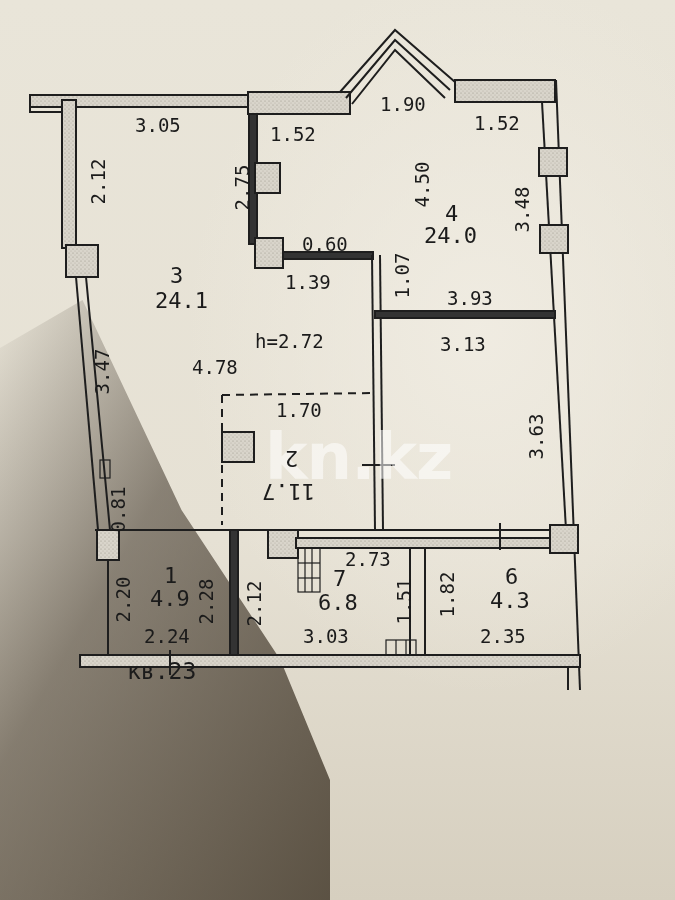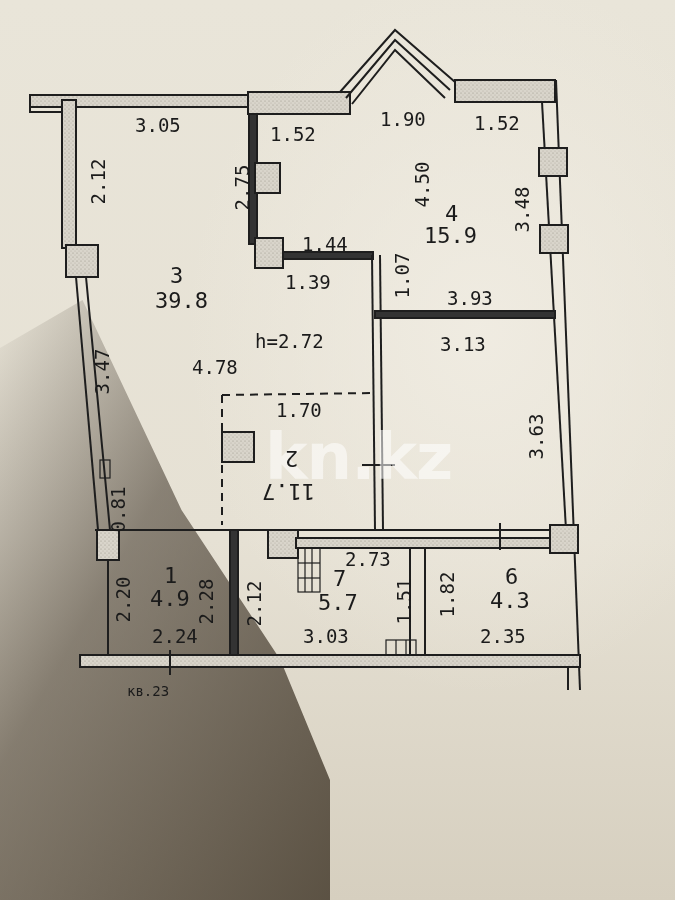--- a/index.html
+++ b/index.html
@@ -106,54 +106,54 @@
 
     <line x1="170" y1="650" x2="170" y2="675"></line>
     <line x1="500" y1="523" x2="500" y2="550"></line>
     <line x1="362" y1="465" x2="395" y2="465"></line>
   </g>
 </svg>
 
 <div id="watermark">kn.kz</div>
 
 <div class="lbl big" style="left:170px;top:265px">3</div>
-<div class="lbl big" style="left:155px;top:290px">39.8</div>
+<div class="lbl big" style="left:155px;top:290px">24.1</div>
 <div class="lbl big" style="left:445px;top:203px">4</div>
-<div class="lbl big" style="left:424px;top:225px">15.9</div>
+<div class="lbl big" style="left:424px;top:225px">24.0</div>
 <div class="lbl big ud" style="left:285px;top:447px">2</div>
 <div class="lbl big ud" style="left:262px;top:480px">11.7</div>
 <div class="lbl big" style="left:164px;top:565px">1</div>
 <div class="lbl big" style="left:150px;top:588px">4.9</div>
 <div class="lbl big" style="left:333px;top:568px">7</div>
-<div class="lbl big" style="left:318px;top:592px">5.7</div>
+<div class="lbl big" style="left:318px;top:592px">6.8</div>
 <div class="lbl big" style="left:505px;top:566px">6</div>
 <div class="lbl big" style="left:490px;top:590px">4.3</div>
 
 <div class="lbl" style="left:135px;top:116px">3.05</div>
 <div class="lbl rv" style="left:76px;top:172px">2.12</div>
 <div class="lbl rv" style="left:220px;top:178px">2.75</div>
 <div class="lbl" style="left:270px;top:125px">1.52</div>
-<div class="lbl" style="left:380px;top:110px">1.90</div>
+<div class="lbl" style="left:380px;top:95px">1.90</div>
 <div class="lbl" style="left:474px;top:114px">1.52</div>
 <div class="lbl rv" style="left:400px;top:175px">4.50</div>
 <div class="lbl rv" style="left:500px;top:200px">3.48</div>
-<div class="lbl" style="left:302px;top:235px">1.44</div>
+<div class="lbl" style="left:302px;top:235px">0.60</div>
 <div class="lbl" style="left:285px;top:273px">1.39</div>
 <div class="lbl rv" style="left:380px;top:266px">1.07</div>
 <div class="lbl" style="left:447px;top:289px">3.93</div>
 <div class="lbl" style="left:255px;top:332px">h=2.72</div>
 <div class="lbl rv" style="left:80px;top:362px">3.47</div>
 <div class="lbl" style="left:192px;top:358px">4.78</div>
 <div class="lbl" style="left:440px;top:335px">3.13</div>
 <div class="lbl rv" style="left:514px;top:427px">3.63</div>
 <div class="lbl" style="left:276px;top:401px">1.70</div>
 <div class="lbl rv" style="left:96px;top:500px">0.81</div>
 <div class="lbl rv" style="left:101px;top:590px">2.20</div>
 <div class="lbl rv" style="left:184px;top:592px">2.28</div>
-<div class="lbl" style="left:152px;top:627px">2.24</div>
+<div class="lbl" style="left:144px;top:627px">2.24</div>
 <div class="lbl rv" style="left:232px;top:594px">2.12</div>
 <div class="lbl" style="left:345px;top:550px">2.73</div>
 <div class="lbl rv" style="left:382px;top:592px">1.51</div>
 <div class="lbl" style="left:303px;top:627px">3.03</div>
 <div class="lbl rv" style="left:425px;top:585px">1.82</div>
 <div class="lbl" style="left:480px;top:627px">2.35</div>
 
-<div class="lbl" style="left:127px;top:684px;font-size:14px">кв.23</div>
+<div class="lbl" style="left:127px;top:660px;font-size:23px">кв.23</div>
 
 </body></html>

